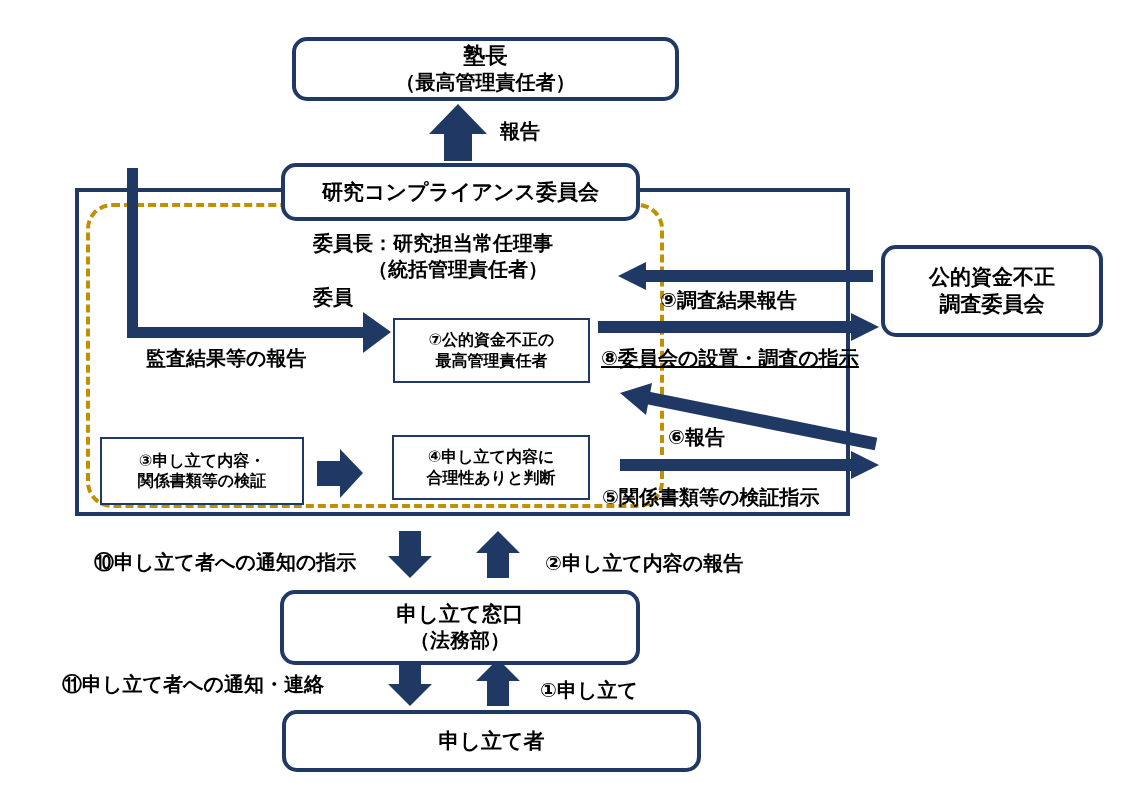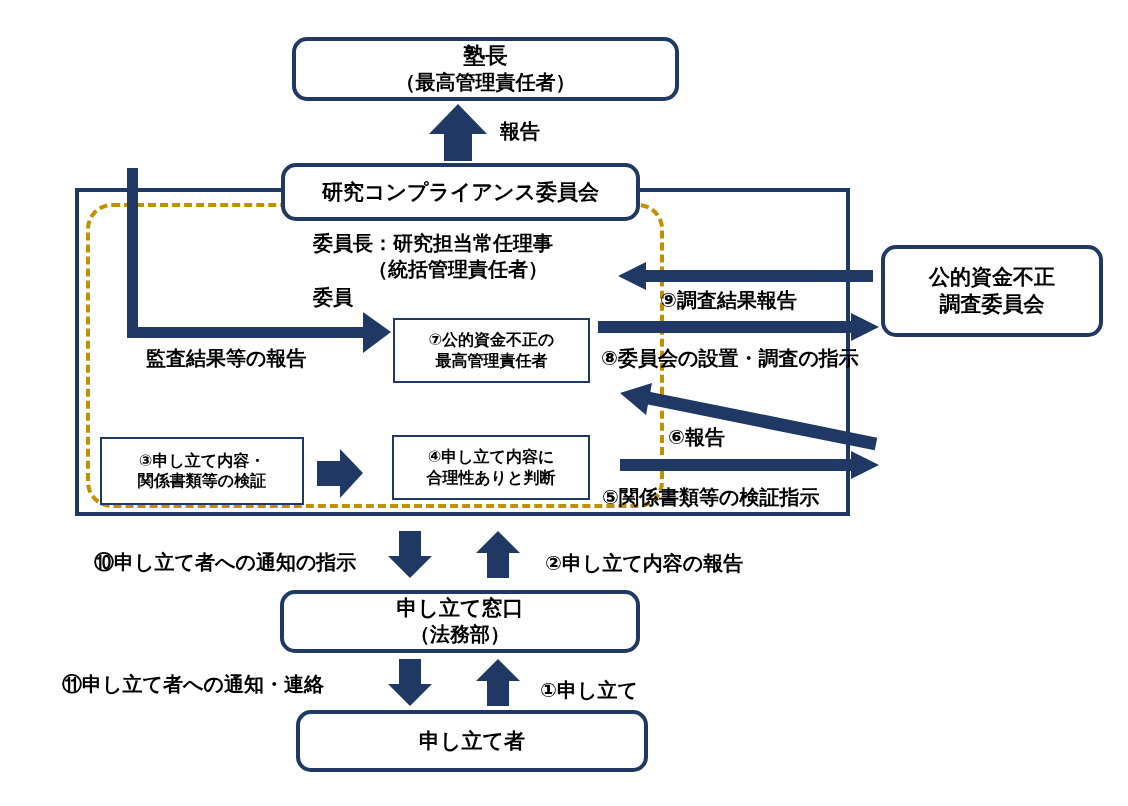--- a/index.html
+++ b/index.html
@@ -100,37 +100,37 @@
   <div class="box sq" style="left:100px;top:437px;width:204px;height:68px;">
     <span class="t18">③申し立て内容・</span>
     <span class="t18">関係書類等の検証</span>
   </div>
 
   <div class="box sq" style="left:392px;top:435px;width:198px;height:65px;align-items:center;">
     <span class="t18">④申し立て内容に</span>
     <span class="t18">合理性ありと判断</span>
   </div>
 
-  <div class="box" style="left:280px;top:590px;width:360px;height:63px;">
+  <div class="box" style="left:280px;top:590px;width:360px;height:75px;">
     <span class="t21">申し立て窓口</span>
     <span class="t19">（法務部）</span>
   </div>
 
-  <div class="box" style="left:296px;top:710px;width:352px;height:62px;">
+  <div class="box" style="left:282px;top:710px;width:419px;height:62px;">
     <span class="t21">申し立て者</span>
   </div>
 
   <div class="lbl" style="left:313px;top:230px;">委員長：研究担当常任理事</div>
   <div class="lbl" style="left:368px;top:256px;">（統括管理責任者）</div>
   <div class="lbl" style="left:313px;top:284px;">委員</div>
 
   <div class="lbl t20" style="left:500px;top:118px;">報告</div>
   <div class="lbl" style="left:146px;top:345px;">監査結果等の報告</div>
   <div class="lbl" style="left:660px;top:287px;">⑨調査結果報告</div>
-  <div class="lbl" style="left:601px;top:345px;">⑧委員会の設置・調査の指示</div>
+  <div class="lbl" style="left:601px;top:345px;text-decoration:underline;">⑧委員会の設置・調査の指示</div>
   <div class="lbl" style="left:668px;top:424px;">⑥報告</div>
   <div class="lbl" style="left:602px;top:484px;">⑤関係書類等の検証指示</div>
   <div class="lbl" style="left:94px;top:549px;font-family:Liberation Mono, monospace;">⑩申し立て者への通知の指示</div>
   <div class="lbl" style="left:545px;top:550px;">②申し立て内容の報告</div>
   <div class="lbl" style="left:62px;top:671px;">⑪申し立て者への通知・連絡</div>
   <div class="lbl" style="left:540px;top:677px;">①申し立て</div>
 
 </div>
 
 </body></html>

